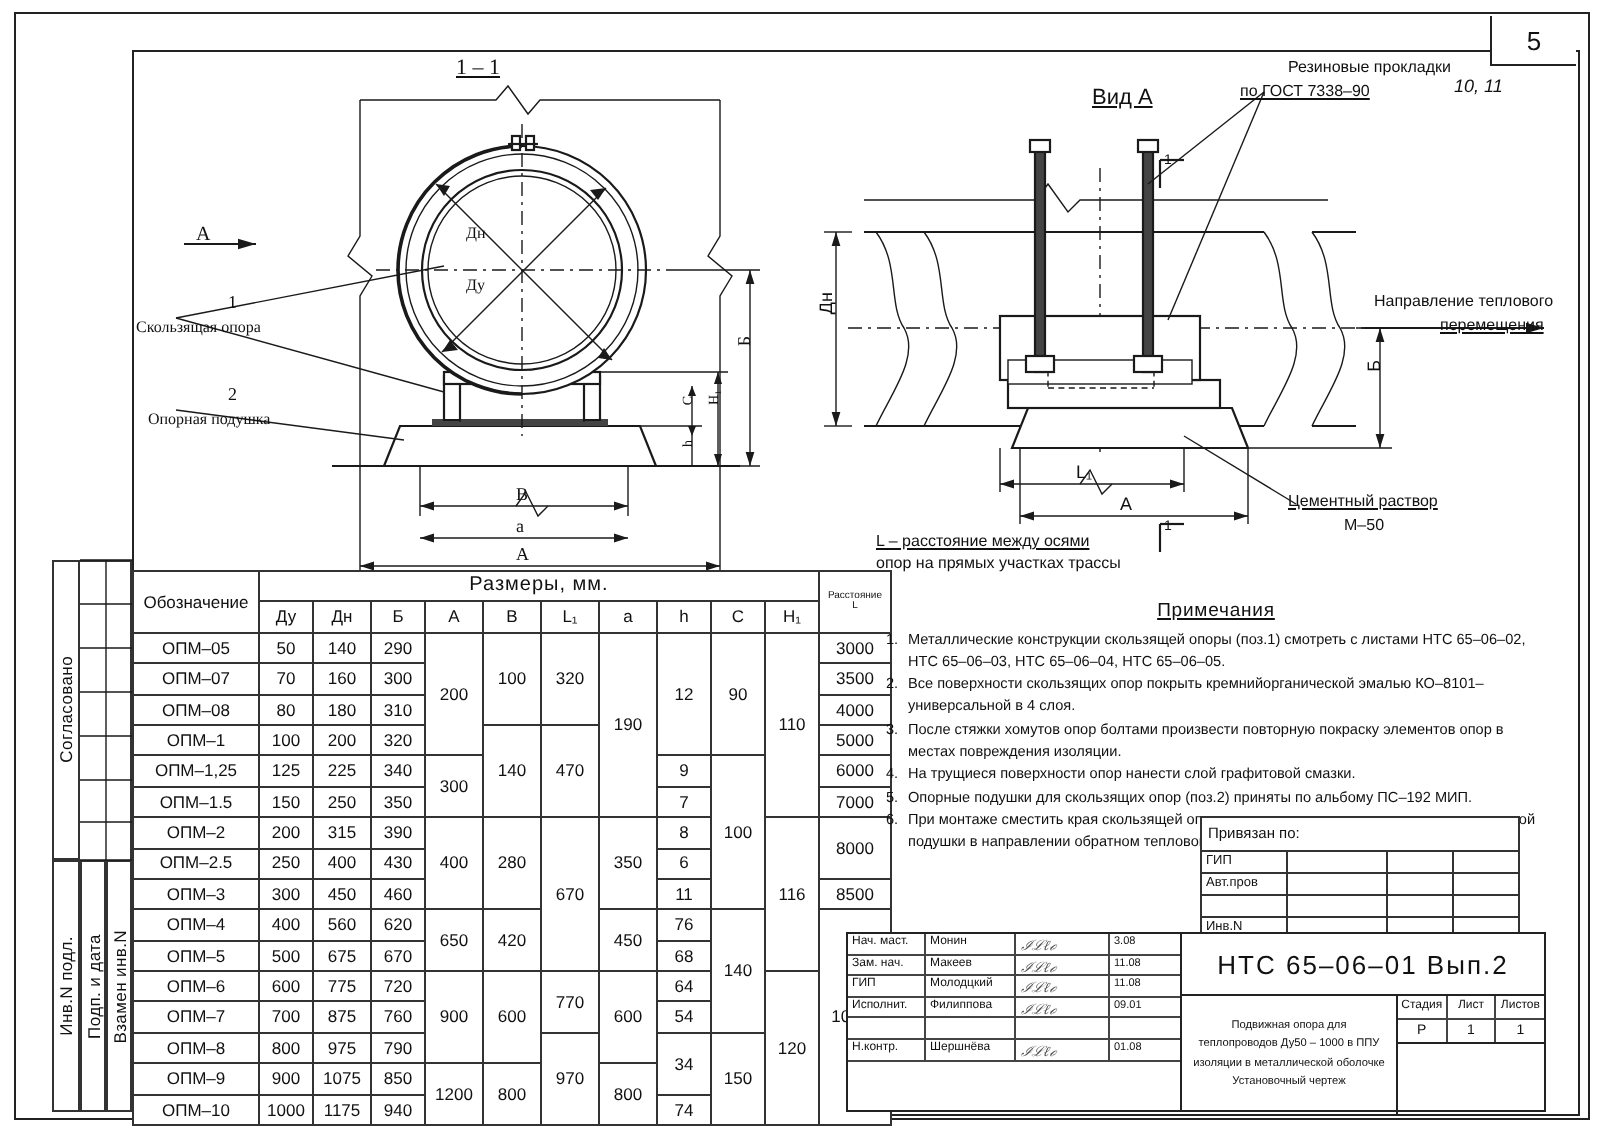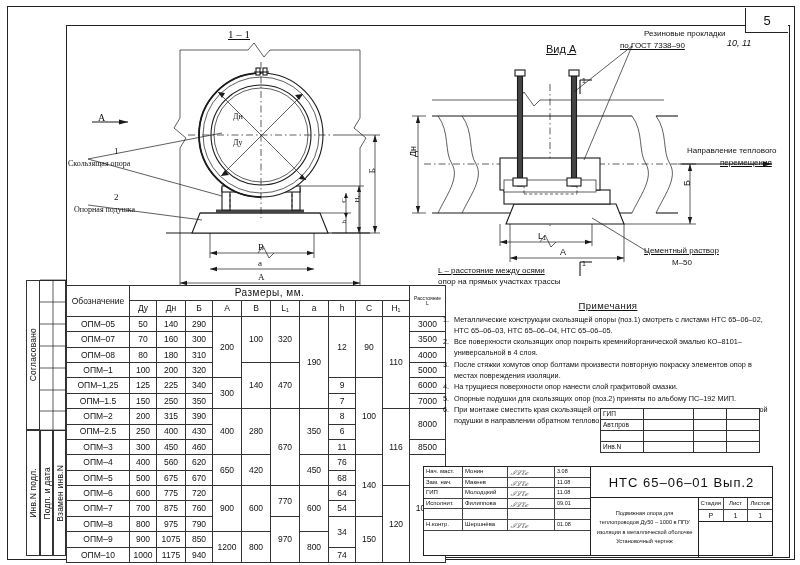--- a/index.html
+++ b/index.html
@@ -601,20 +601,21 @@
           <div class="note-b">Опорные подушки для скользящих опор (поз.2) приняты по альбому ПС–192 МИП.</div>
         </div>
         <div class="note">
           <div class="note-n">6.</div>
           <div class="note-b">При монтаже сместить края скользящей опоры относительно закладного элемента опорной подушки в направлении обратном тепловому перемещению.</div>
         </div>
       </div>
   </div>
 
   <div class="priv">
+    <div class="priv-h">Привязан по:</div>
     <div id="priv-rows">
         <div class="priv-row">
           <div class="priv-c1">ГИП</div>
           <div class="priv-c2"></div>
           <div class="priv-c3"></div>
           <div class="priv-c4"></div>
         </div>
         <div class="priv-row">
           <div class="priv-c1">Авт.пров</div>
           <div class="priv-c2"></div>

